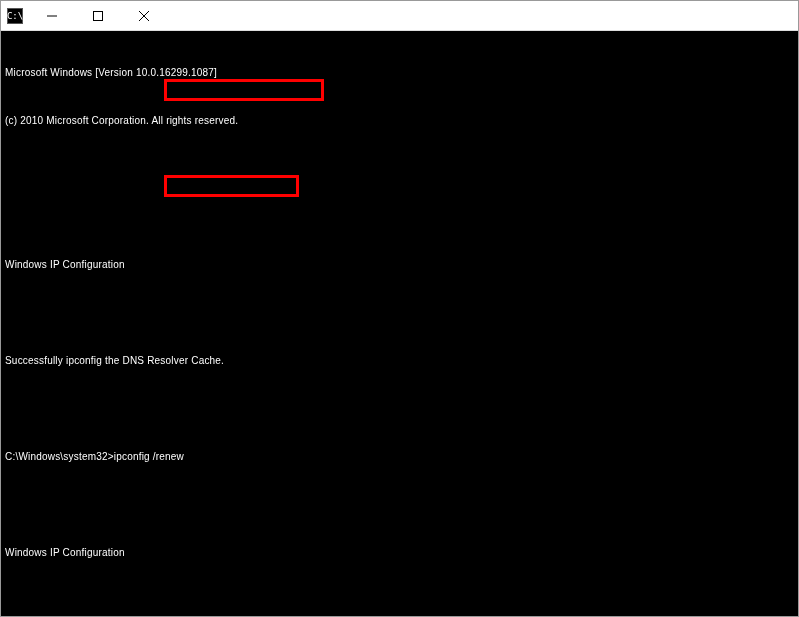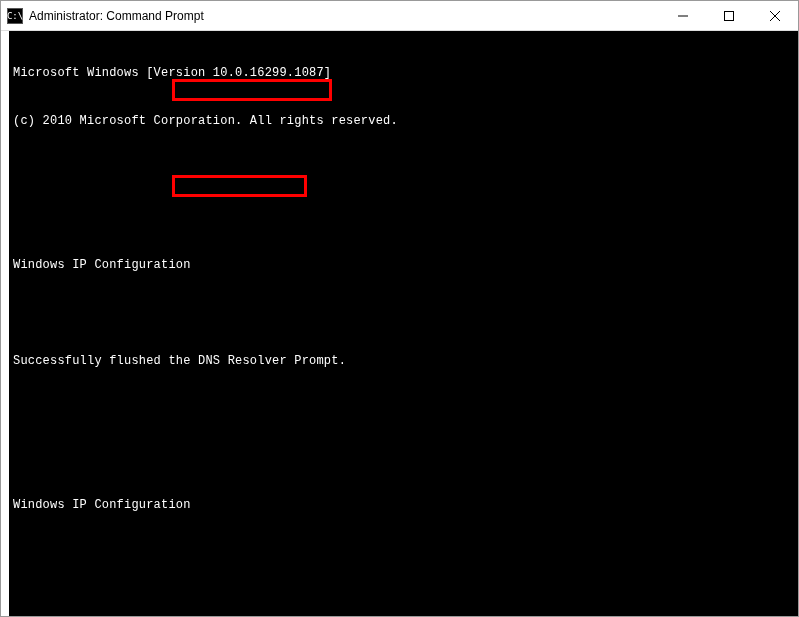--- a/index.html
+++ b/index.html
@@ -62,29 +62,28 @@
       cursor: pointer;
     }
     .win-btn svg {
       width: 10px;
       height: 10px;
     }
     .terminal {
       flex: 1;
       background: #000;
       color: #fff;
-      font-family: Liberation Mono, monospace;
-      font-size: 12px;
+      font-family: Liberation Sans, sans-serif;
+      font-size: 10px;
       line-height: 16px;
       padding: 2px 4px;
       white-space: pre;
       overflow: hidden;
       position: relative;
       letter-spacing: 0.2px;
-      margin-left: 8px;
     }
     .terminal-content {
       position: absolute;
       top: 2px;
       left: 4px;
       right: 4px;
     }
     .line {
       display: block;
       min-height: 16px;
@@ -106,21 +105,20 @@
       width: 135px;
       height: 22px;
     }
   </style>
 </head>
 <body>
 
 <div class="window">
   <div class="titlebar">
     <div class="titlebar-icon">C:\</div>
-    <div class="titlebar-title">Administrator: Command Prompt</div>
     <div class="window-controls">
       <div class="win-btn">
         <svg viewBox="0 0 10 10">
             <line x1="0" y1="5" x2="10" y2="5" stroke="#000" stroke-width="1"></line>
           </svg>
       </div>
       <div class="win-btn">
         <svg viewBox="0 0 10 10">
             <rect x="0.5" y="0.5" width="9" height="9" fill="none" stroke="#000" stroke-width="1"></rect>
           </svg>
@@ -134,22 +132,23 @@
     </div>
   </div>
   <div class="terminal">
     <div class="terminal-content">
       <span class="line">Microsoft Windows [Version 10.0.16299.1087]</span>
       <span class="line">(c) 2010 Microsoft Corporation. All rights reserved.</span>
       <span class="line"></span>
       <span class="line"></span>
       <span class="line">Windows IP Configuration</span>
       <span class="line"></span>
-      <span class="line">Successfully flushed the DNS Resolver Prompt.</span>
+      <span class="line">Successfully ipconfig the DNS Resolver Cache.</span>
       <span class="line"></span>
+      <span class="line">C:\Windows\system32&gt;ipconfig /renew</span>
       <span class="line"></span>
       <span class="line">Windows IP Configuration</span>
       
       
       
       
       
       
       
       

